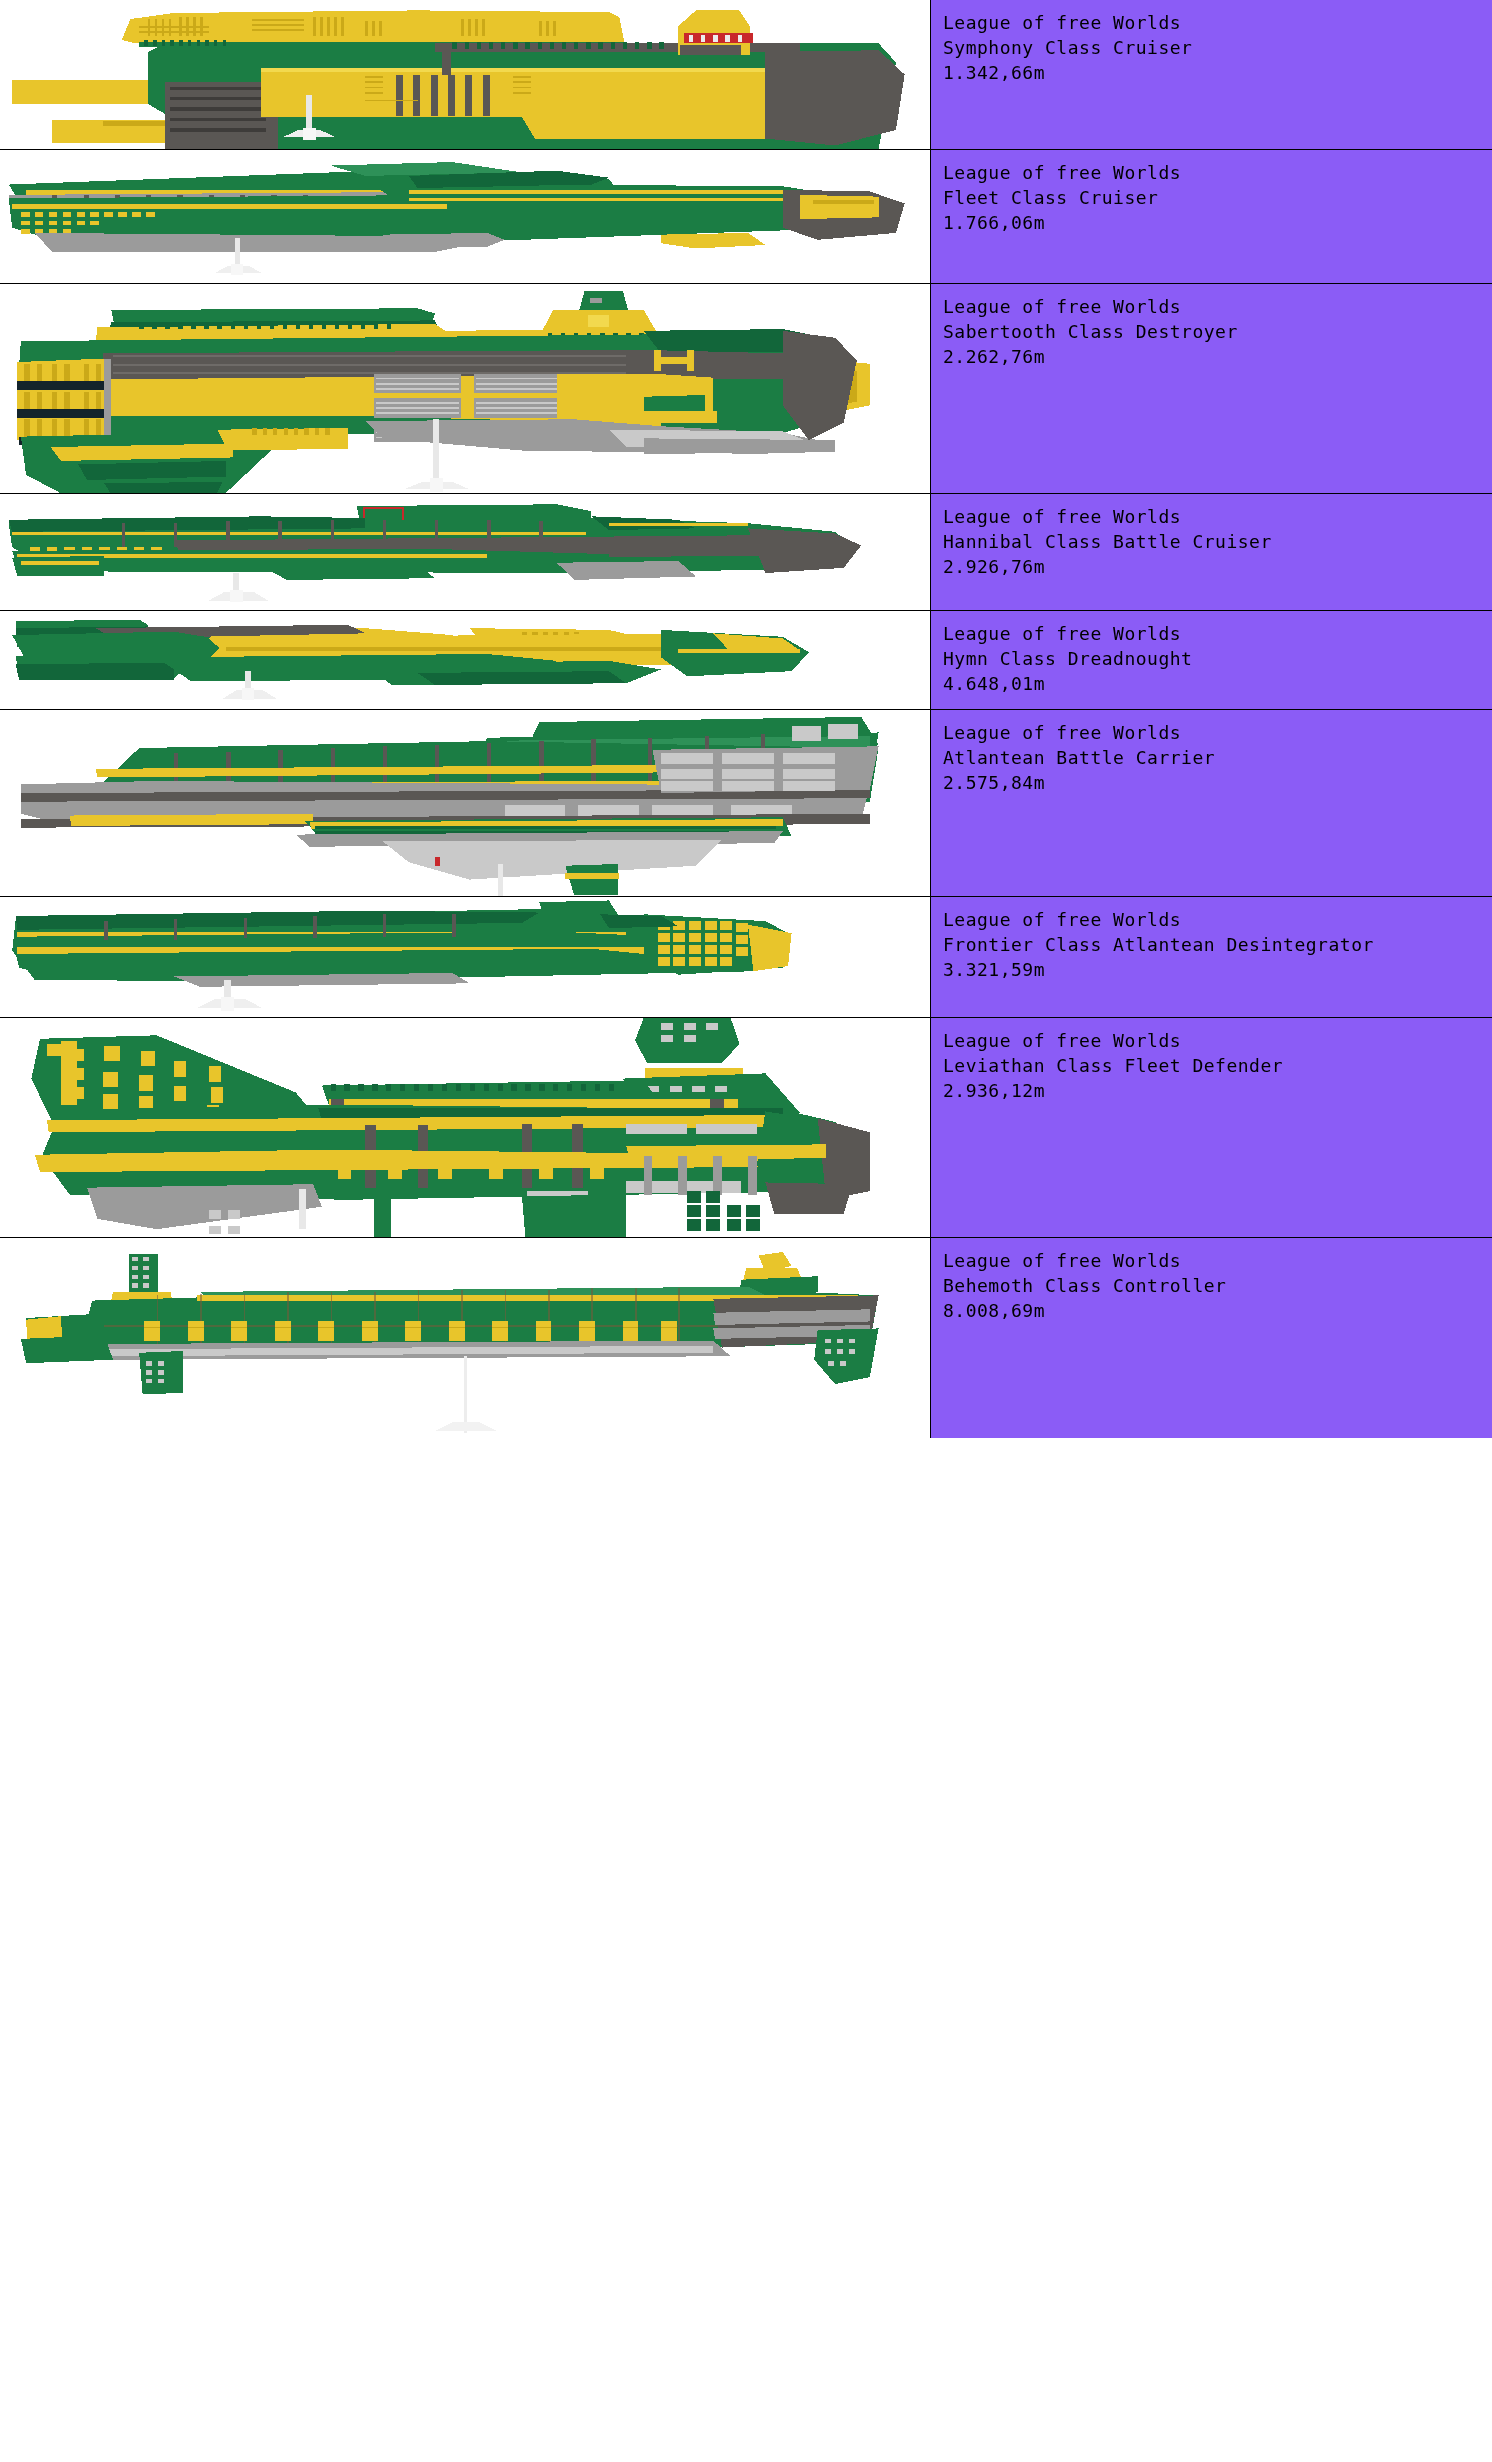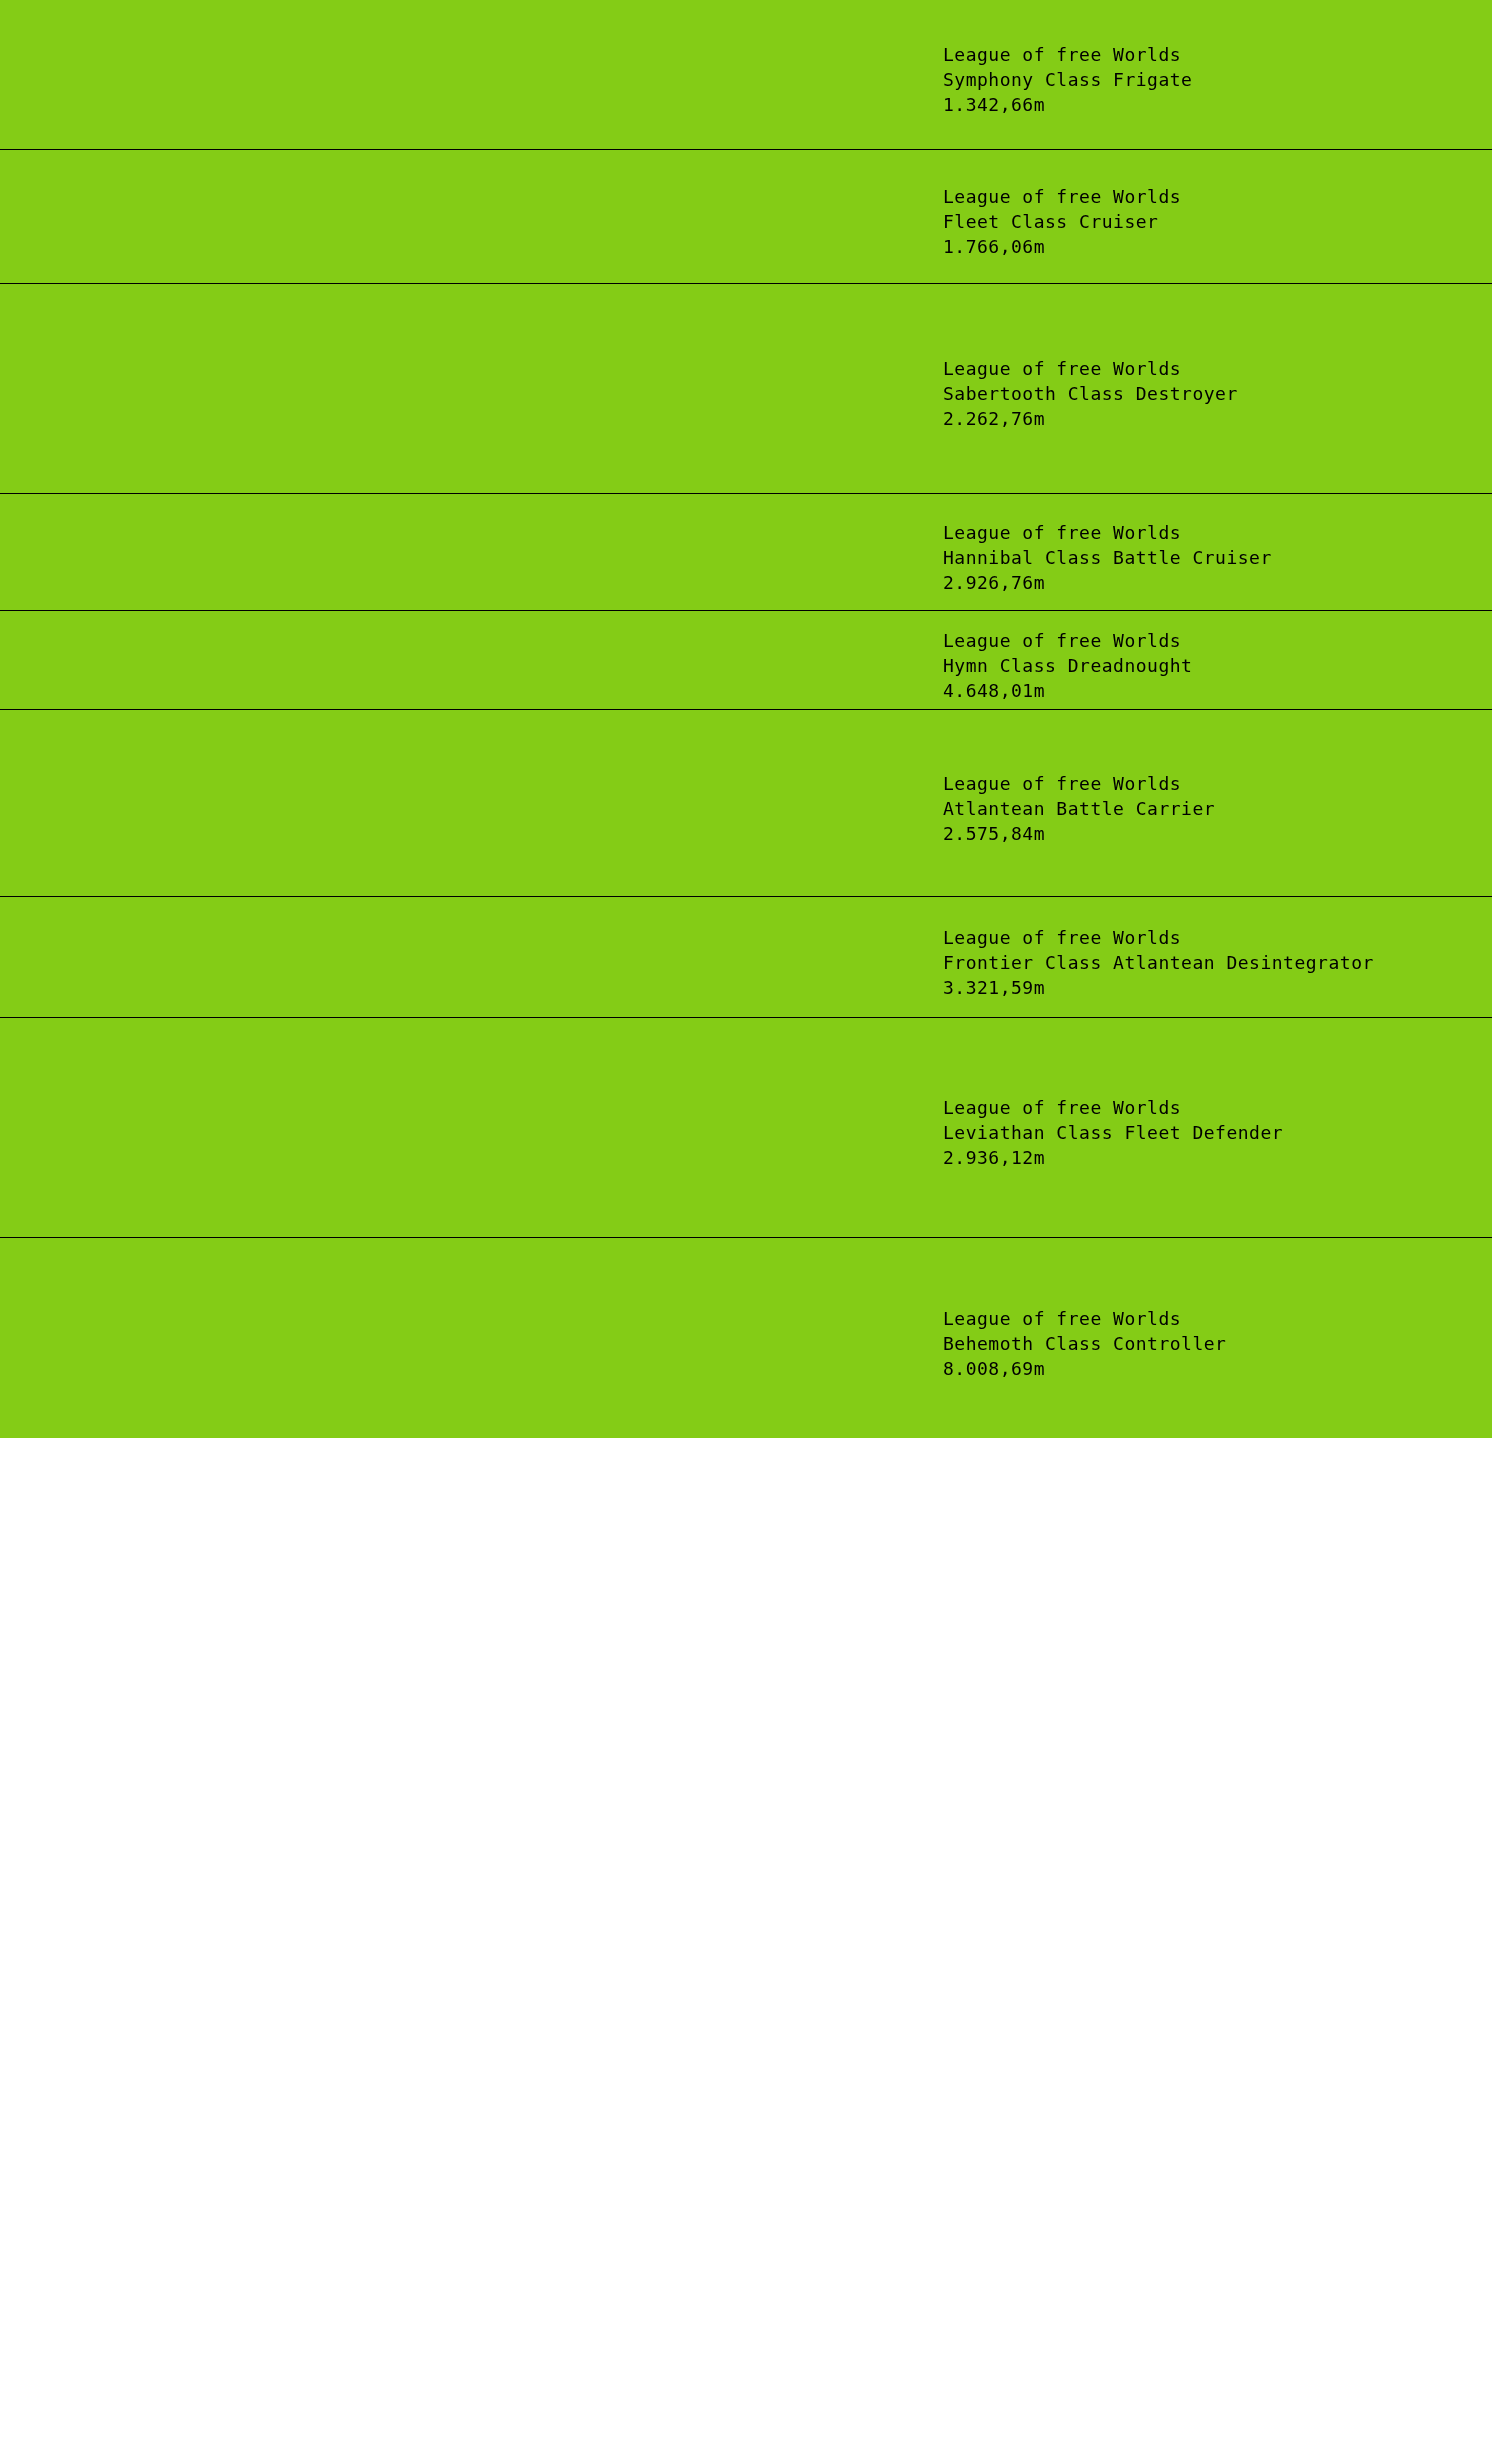--- a/index.html
+++ b/index.html
@@ -15,22 +15,21 @@
     background:#fff;
     overflow:hidden;
     box-sizing:border-box;
   }
   .row{
     position:relative;
     display:flex;
     width:100%;
     box-sizing:border-box;
     border-bottom:1.7px solid #000;
-    background:#84cc16;
-    align-items:center;
+    background:#8b5cf6;
   }
   .row:last-child{border-bottom:none;}
   .art-cell{
     position:relative;
     width:931px;
     flex:0 0 931px;
     overflow:hidden;
     border-right:1.7px solid #000;
     box-sizing:border-box;
     background:#fff;
@@ -183,21 +182,21 @@
         <rect x="782" y="52" width="70" height="12" fill="#5A5754"></rect>
 
         <rect x="352" y="110" width="7" height="45" fill="#E8E8E8"></rect>
         <polygon points="326,158 385,158 368,150 343,150" fill="#EFEFEF"></polygon>
         <rect x="348" y="148" width="15" height="14" fill="#F7F7F7"></rect>
       </svg>
       </div>
     </div>
     <div class="info-cell">
       <div class="info-line">League of free Worlds</div>
-      <div class="info-line">Symphony Class Frigate</div>
+      <div class="info-line">Symphony Class Cruiser</div>
       <div class="info-line">1.342,66m</div>
     </div>
   </div>
 
   <div class="row" style="height:134px;">
     <div class="art-cell">
       <div class="art-wrap">
       <svg class="art-svg" viewBox="0 0 1068 154" preserveAspectRatio="none" shape-rendering="crispEdges">
         <polygon points="10,40 380,26 520,22 640,30 600,44 20,56" fill="#1B7D44"></polygon>
         <polygon points="380,18 520,14 600,26 420,30" fill="#2E9158"></polygon>

